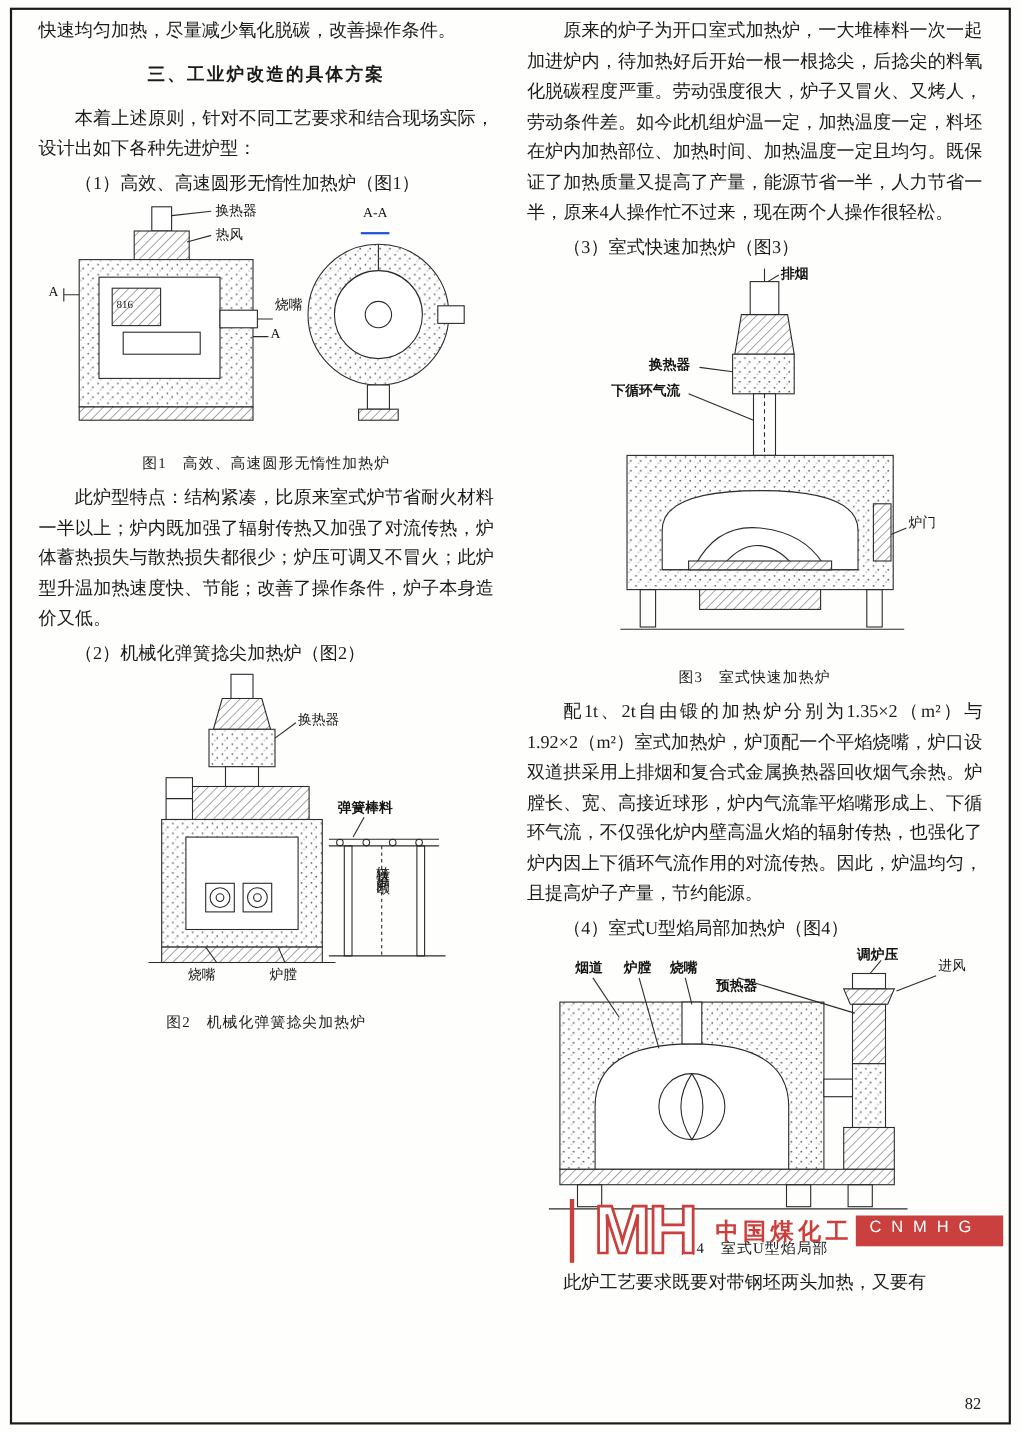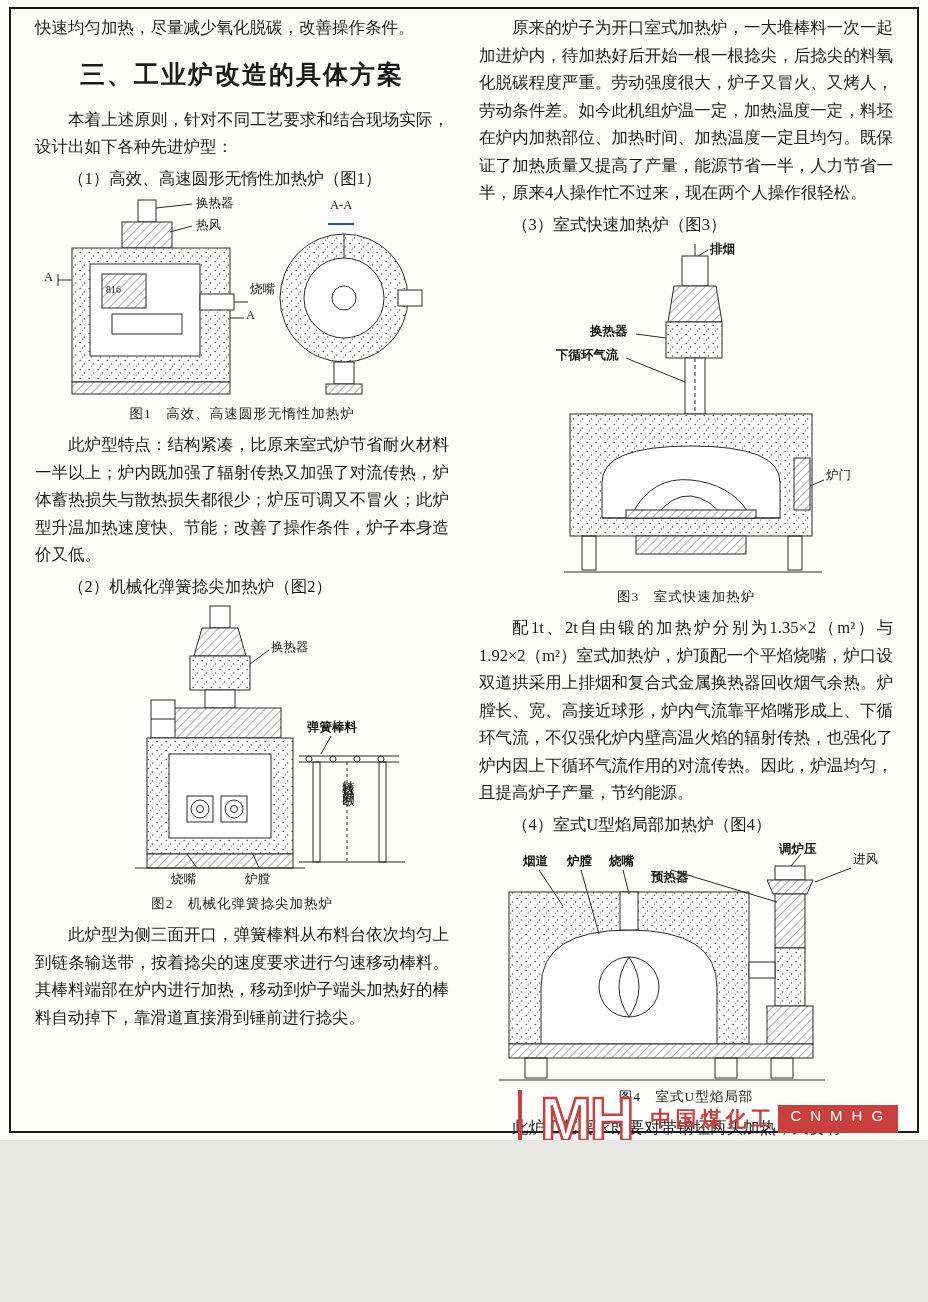--- a/index.html
+++ b/index.html
@@ -1,42 +1,42 @@
 <!DOCTYPE html>
 <html><head>
 <meta charset="utf-8">
 <style>
   * { margin:0; padding:0; box-sizing:border-box; }
   body { width:928px; background:#e8e8e4; font-family:"Liberation Serif","DejaVu Serif",serif; }
-  .page { position:relative; width:928px; height:1140px; background:#fefefc; color:#1b1b1b; overflow:hidden; }
+  .page { position:relative; width:928px; height:1302px; background:#fefefc; color:#1b1b1b; overflow:hidden; }
   .frame { position:absolute; left:9px; top:7px; right:9px; bottom:7px; border:2px solid #1a1a1a; pointer-events:none; }
   .columns { position:absolute; left:35px; top:14px; width:858px; display:flex; gap:30px; }
   .col { width:414px; }
   p.body { font-size:16.5px; line-height:27.5px; text-align:justify; margin:0 0 4px 0; }
   p.indent { text-indent:2em; }
   p.item { margin:2px 0 2px 0; }
-  h2.heading { font-size:25px; font-weight:bold; text-align:center; margin:16px 0 15px 0; letter-spacing:2px; }
+  h2.heading { font-size:16px; font-weight:bold; text-align:center; margin:16px 0 15px 0; letter-spacing:2px; }
   figure.fig { margin:4px 0 8px 0; }
   .fig-canvas { position:relative; margin:0 auto; }
   .fig-canvas svg { display:block; }
   .fig-label { position:absolute; font-size:12.5px; line-height:1.15; white-space:nowrap; color:#141414; }
   .fig-label.bold { font-weight:bold; }
   .fig-label.vert { writing-mode:vertical-rl; letter-spacing:3px; }
   .fig-label.small { font-size:10px; }
   .fig-label.sec { border-bottom:2px solid #1d4ed8; padding:0 2px 11px 2px; font-family:"Liberation Serif",serif; }
-  .fig-caption { text-align:center; font-size:13.5px; margin-top:1px; letter-spacing:1px; }
+  .fig-caption { text-align:center; font-size:13.5px; margin-top:20px; letter-spacing:1px; }
   .closing { margin-top:2px; }
   .watermark { position:absolute; left:518px; top:1090px; display:flex; align-items:center; gap:18px; z-index:5; background:rgba(255,255,255,0.0); }
   .wm-rule { width:4px; height:58px; background:#c9403e; }
   .wm-mark { font-family:"Liberation Sans","DejaVu Sans",sans-serif; font-weight:bold; font-size:62px; line-height:0.95;
              color:#ffffff; -webkit-text-stroke:2.5px #c9403e; text-shadow:0 0 1px #c9403e; letter-spacing:-2px; }
   .wm-text { display:flex; flex-direction:row; gap:3px; }
   .wm-name { color:#c9403e; font-size:21px; font-weight:bold; letter-spacing:4px; }
   .wm-code { background:#c9403e; color:#ffffff; font-family:"Liberation Sans","DejaVu Sans",sans-serif;
-             font-size:15px; letter-spacing:9px; padding:2px 6px 2px 12px; text-align:center; }
+             font-size:15px; letter-spacing:9px; padding:2px 20px 2px 12px; text-align:center; }
   .page-number { position:absolute; right:36px; bottom:16px; font-size:15px; }
 </style>
 </head>
 <body>
 
 <div class="page">
   <div class="frame"></div>
 
   <div class="columns">
 
@@ -150,21 +150,20 @@
           </svg>
           <span class="fig-label" style="left:224px;top:36px">换热器</span>
           <span class="fig-label bold" style="left:260px;top:116px">弹簧棒料</span>
           <span class="fig-label vert" style="left:294px;top:166px">转送链（间歇）</span>
           <span class="fig-label" style="left:124px;top:268px">烧嘴</span>
           <span class="fig-label" style="left:198px;top:268px">炉膛</span>
         </div>
         <figcaption class="fig-caption">图2　机械化弹簧捻尖加热炉</figcaption>
       </figure>
 
-      <p class="body indent">此炉型为侧三面开口，弹簧棒料从布料台依次均匀上到链条输送带，按着捻尖的速度要求进行匀速移动棒料。其棒料端部在炉内进行加热，移动到炉子端头加热好的棒料自动掉下，靠滑道直接滑到锤前进行捻尖。</p>
     </div>
 
     <div class="col">
       <p class="body indent">原来的炉子为开口室式加热炉，一大堆棒料一次一起加进炉内，待加热好后开始一根一根捻尖，后捻尖的料氧化脱碳程度严重。劳动强度很大，炉子又冒火、又烤人，劳动条件差。如今此机组炉温一定，加热温度一定，料坯在炉内加热部位、加热时间、加热温度一定且均匀。既保证了加热质量又提高了产量，能源节省一半，人力节省一半，原来4人操作忙不过来，现在两个人操作很轻松。</p>
       <p class="body indent item">（3）室式快速加热炉（图3）</p>
 
       <figure class="fig">
         <div class="fig-canvas" style="width:400px;height:345px">
           <svg width="400" height="345" viewBox="0 0 400 345">
             <defs>

